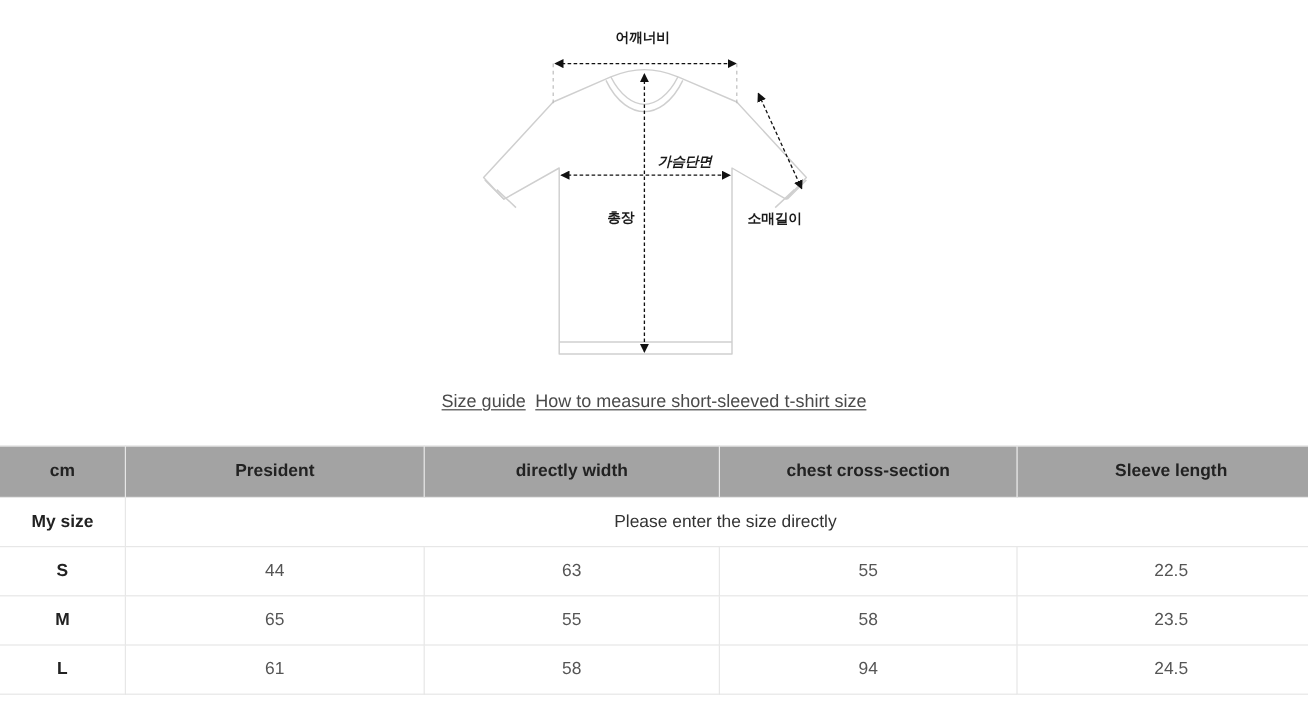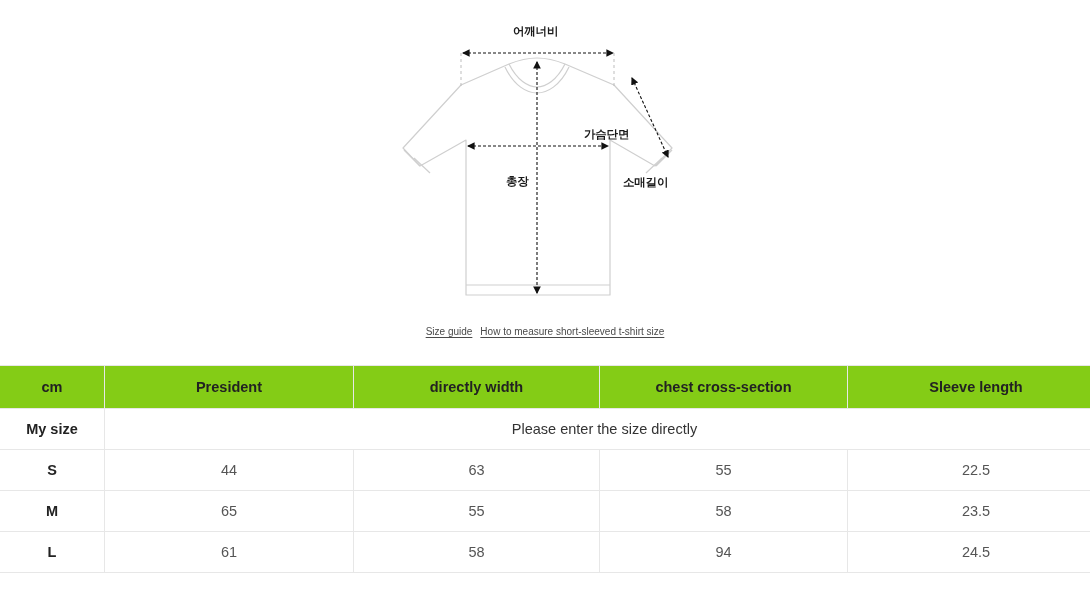--- a/index.html
+++ b/index.html
@@ -33,31 +33,31 @@
   }
   .diag-label {
     position: absolute;
     font-size: 11.5px;
     font-weight: bold;
     color: #1a1a1a;
     white-space: nowrap;
     letter-spacing: -0.2px;
   }
   .lbl-shoulder { left: 513px; top: 24px; }
-  .lbl-chest    { left: 584px; top: 127px; }
+  .lbl-chest    { left: 548px; top: 127px; font-style: italic; }
   .lbl-total    { left: 506px; top: 174px; }
   .lbl-sleeve   { left: 623px; top: 175px; }
 
   
   .guide-row {
     position: relative;
     width: 1090px;
     text-align: center;
     margin-top: 6px;
-    font-size: 10px;
+    font-size: 15px;
     color: #4a4a4a;
   }
   .guide-row a {
     color: #4a4a4a;
     text-decoration: underline;
     text-underline-offset: 2px;
   }
   .guide-sep { display: inline-block; width: 8px; }
 
   
@@ -81,21 +81,21 @@
   }
   table.size-table tr > *:first-child {
     border-left: none;
   }
   table.size-table tr > *:last-child {
     border-right: none;
   }
   table.size-table thead th {
     font-weight: bold;
     color: #222222;
-    background: #84cc16;
+    background: #a3a3a3;
     height: 40px;
   }
   table.size-table .col-label {
     width: 102px;
     font-weight: bold;
     color: #222222;
   }
   table.size-table .data-cell {
     color: #555555;
   }

